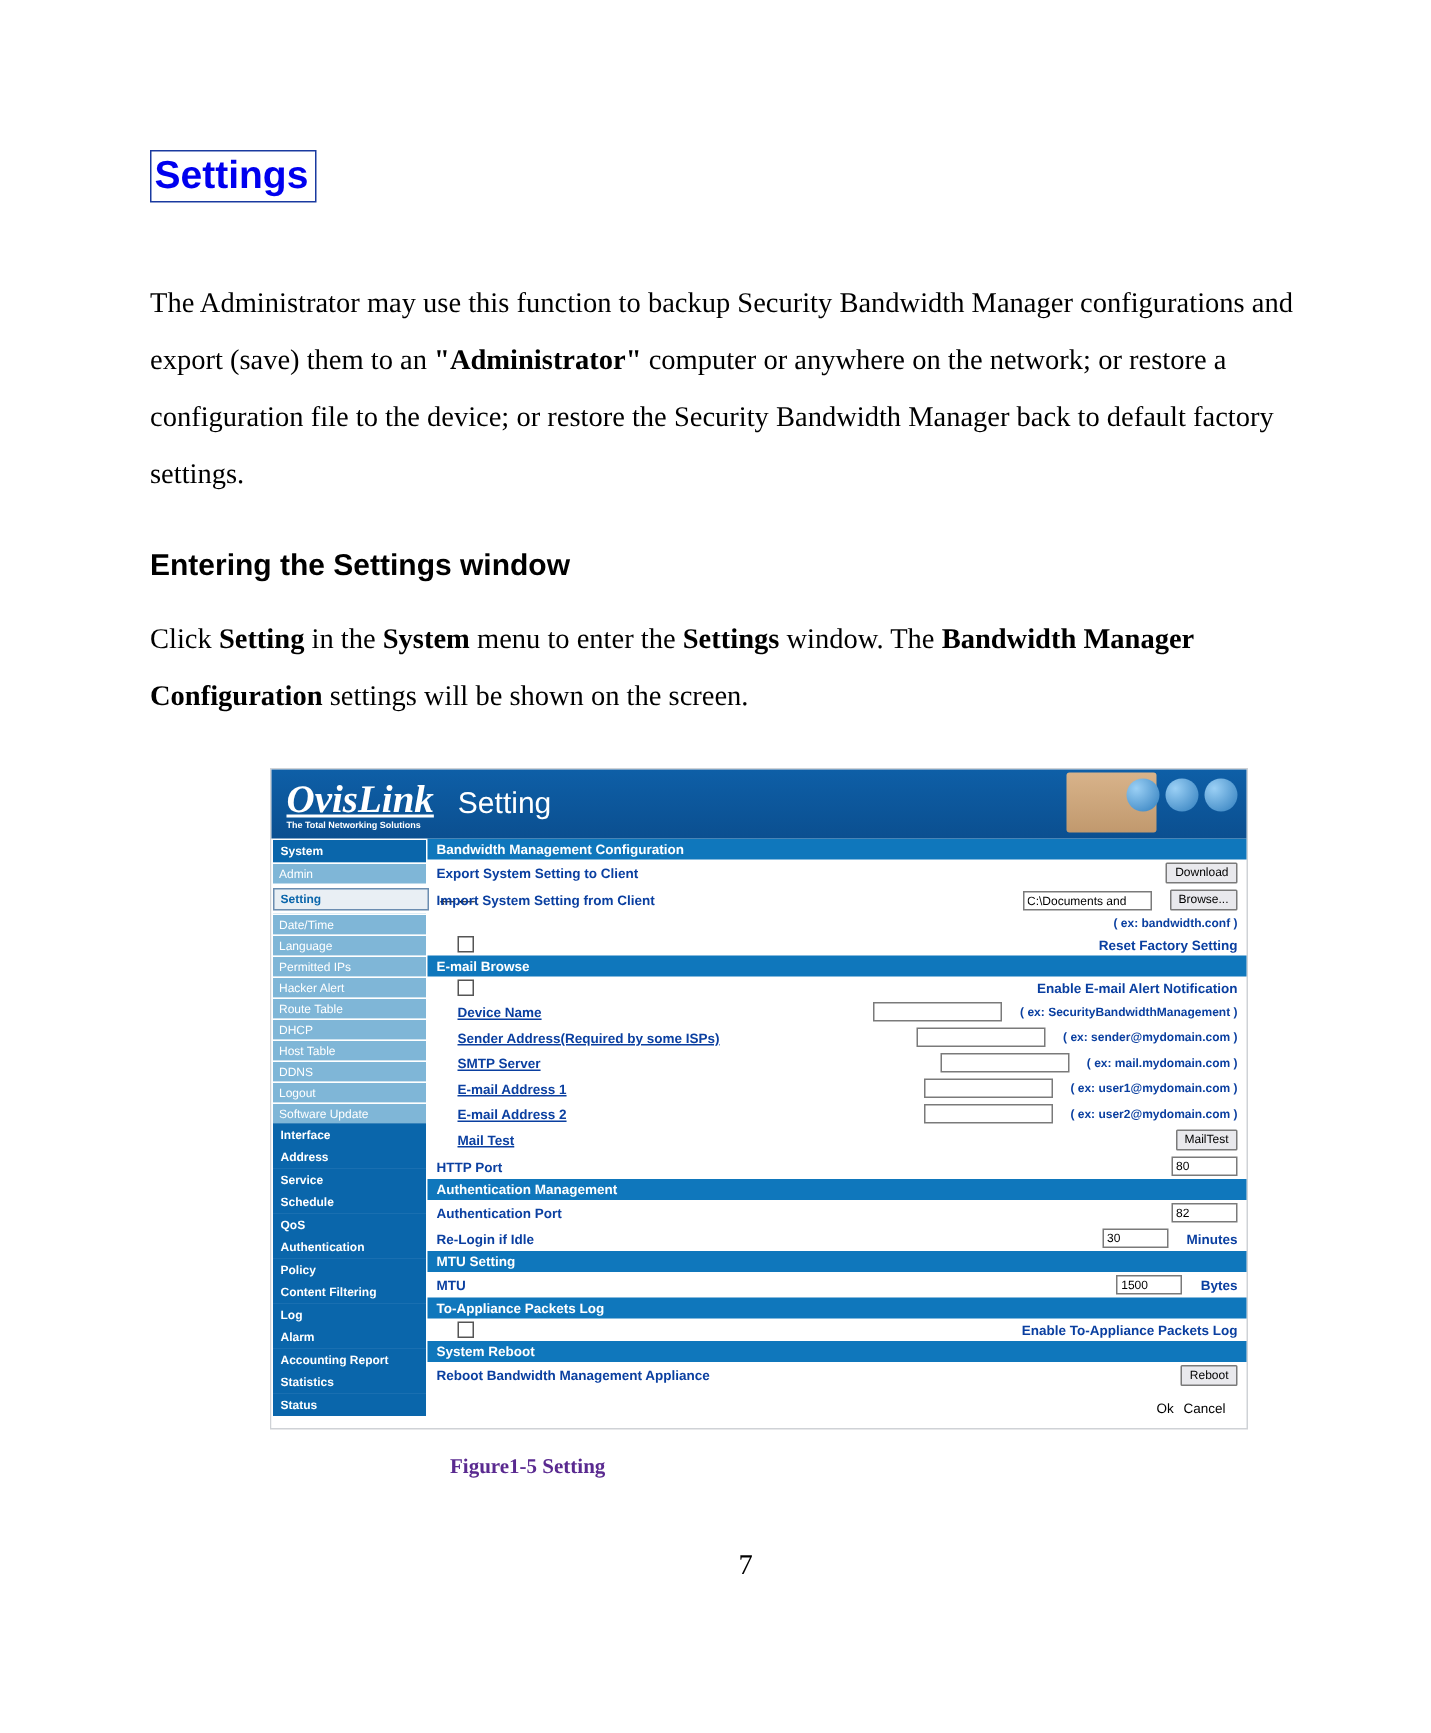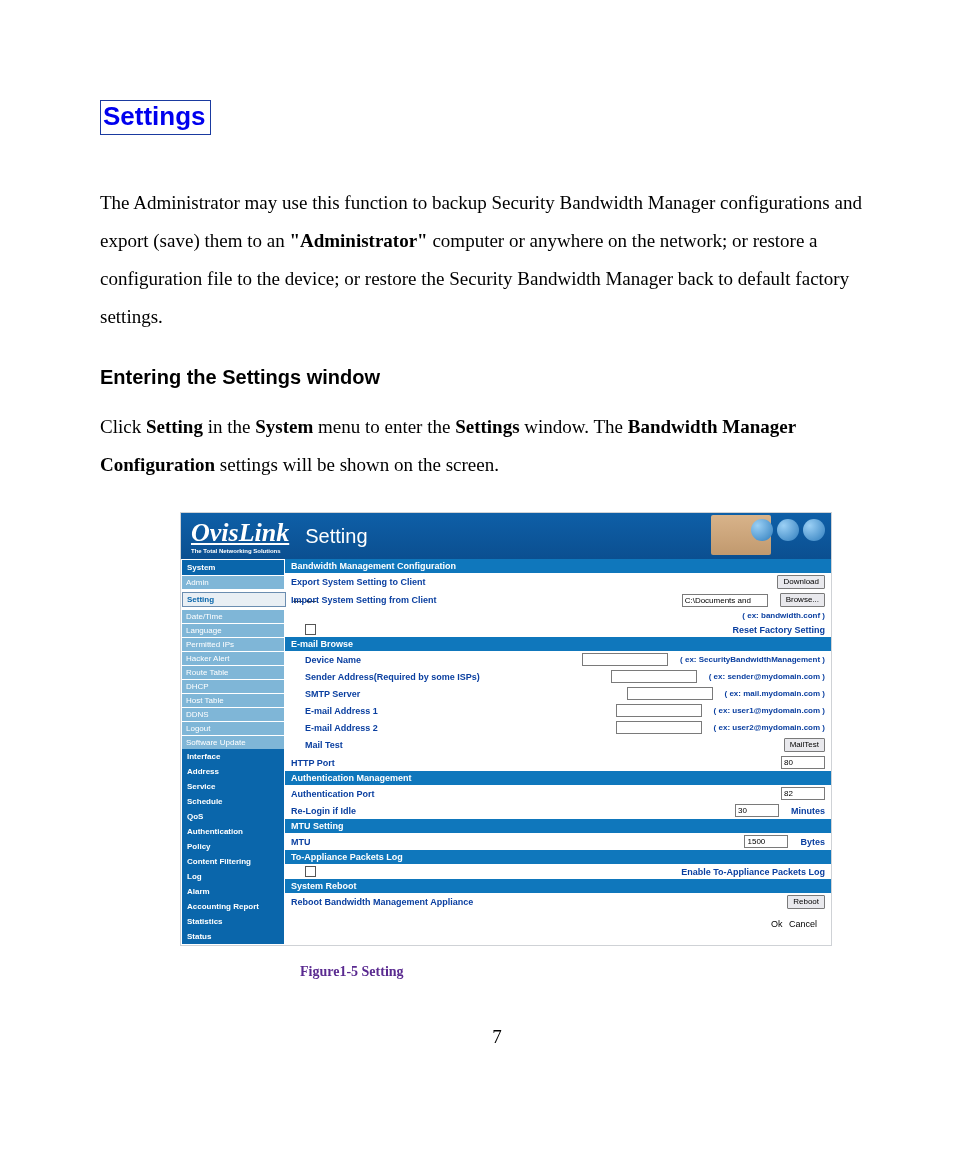--- a/index.html
+++ b/index.html
@@ -73,21 +73,21 @@
   .nav-item.selected { background:#e9eff4; color:#0a66ab; font-weight:bold; border:1px solid #6b8db0; }
   .arrows { color:#000; font-weight:bold; font-size:17px; display:inline-block; margin:0 0 0 4px; vertical-align:middle; letter-spacing:-4px; }
 
   .content { flex:1; padding:0 0 6px 0; }
   .section-bar {
     background:#0f77bc; color:#fff; font-weight:bold; font-size:9px;
     padding:2px 6px;
   }
   .row { display:flex; align-items:center; padding:2px 6px; gap:6px;justify-content:space-between; }
   .row .lbl { color:#0a3fa0; font-weight:bold; font-size:9px; }
-  .row .indent { margin-left:14px; }
+  .row .indent { margin-left:14px;text-decoration:underline; }
   .row .hint  { color:#0a3fa0; font-weight:bold; font-size:8px; }
   .row .btn {
     font-size:8px; padding:0 5px; background:#e9e9ed; border:1px solid #7a7a7a;
     border-radius:1px; line-height:12px; display:inline-block;
   }
   .row input[type=text] {
     font-size:8px; height:11px; border:1px solid #7a7a7a; padding:0 2px;
     background:#fff;
   }
   .row input.short { width:38px; }
@@ -193,20 +193,24 @@
               <span class="hint">( ex: bandwidth.conf )</span>
             </div>
           </div>
         <div class="row">
           <span class="chk indent"></span>
           <span class="lbl">Reset Factory Setting</span>
         </div>
 
         <div class="section-bar">E-mail Browse</div>
         <div class="row">
+          <span class="chk indent"></span>
+          <span class="lbl">Enable E-mail Alert Notification</span>
+        </div>
+        <div class="row">
           <span class="lbl indent">Device Name</span>
           <div class="col-right">
               <input type="text" class="mid" style="">
               <span class="hint">( ex: SecurityBandwidthManagement )</span>
             </div>
         </div>
         <div class="row">
           <span class="lbl indent">Sender Address(Required by some ISPs)</span>
           <div class="col-right">
               <input type="text" class="mid" style="">

